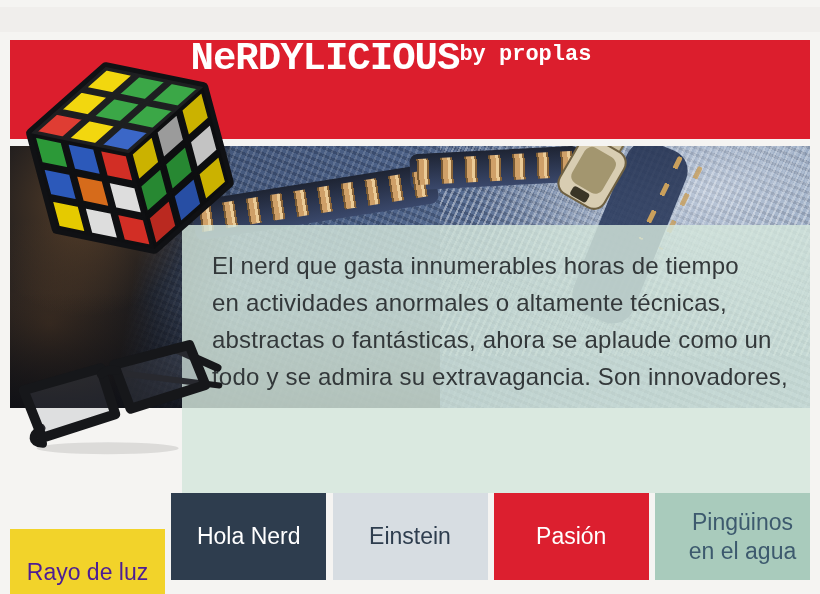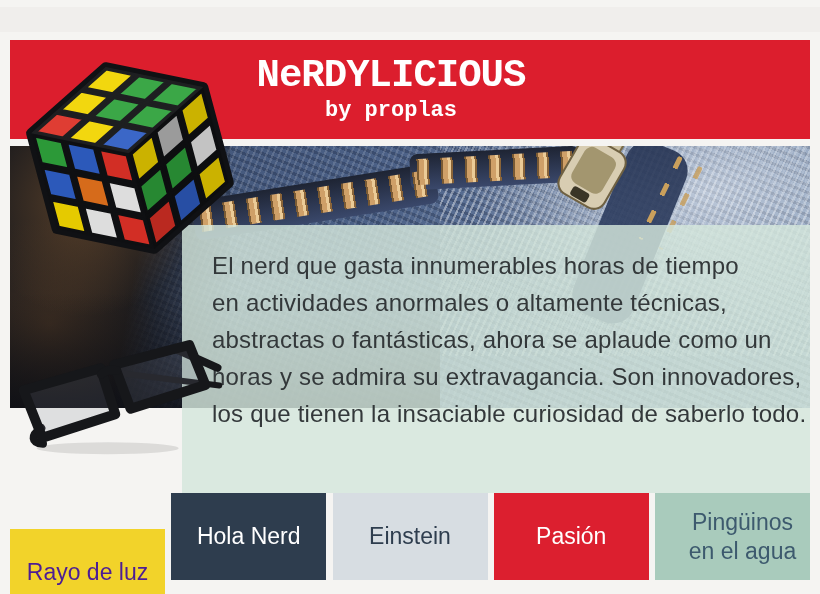--- a/index.html
+++ b/index.html
@@ -7,21 +7,21 @@
   .canvas{
     position:relative; width:820px; height:594px; overflow:hidden;
     background:#f5f4f2;
   }
   .top-band{position:absolute;left:0;top:7px;width:820px;height:25px;background:#f0eeec;}
 
   
   .banner{
     position:absolute; left:10px; top:40px; width:800px; height:99px;
     background:#dc1e2d; color:#fff;
-    display:flex; flex-direction:column; align-items:center; justify-content:center;
+    display:flex; flex-direction:row; align-items:flex-start; justify-content:center;
     padding-right:38px; box-sizing:border-box; z-index:1;
   }
   .brand-title{
     font-family:"Liberation Mono","DejaVu Sans Mono",monospace;
     font-weight:bold; font-size:39px; line-height:1; letter-spacing:-1px;
   }
   .brand-subtitle{
     font-family:"Liberation Mono","DejaVu Sans Mono",monospace;
     font-weight:bold; font-size:22px; line-height:1; margin-top:4px;
   }
@@ -144,22 +144,21 @@
         <rect x="32" y="24" width="34" height="40" rx="8" fill="#a3966f"></rect>
         <rect x="40" y="66" width="18" height="10" rx="3" fill="#3a3526"></rect>
       </g>
     </svg>
   </div>
 
   <div class="quote-box" style="background: rgba(212, 231, 220, 0.82);">
     <div class="quote-line">El nerd que gasta innumerables horas de tiempo</div>
     <div class="quote-line">en actividades anormales o altamente técnicas,</div>
     <div class="quote-line">abstractas o fantásticas, ahora se aplaude como un</div>
-    <div class="quote-line">horas y se admira su extravagancia. Son innovadores,</div>
-    <div class="quote-line">los que tienen la insaciable curiosidad de saberlo todo.</div>
+    <div class="quote-line">todo y se admira su extravagancia. Son innovadores,</div>
   </div>
 
   <svg id="cube-svg" class="cube" viewBox="0 0 210 202">
       <polygon points="105,6 195,51 195,151 105,196 15,151 15,51" fill="#101114" stroke="#101114" stroke-width="10" stroke-linejoin="round"></polygon>
       <polygon points="105.0,8.4 130.2,21.0 105.0,33.6 79.8,21.0" fill="#f2d500" stroke="#101114" stroke-width="2.5" stroke-linejoin="round"></polygon>
       <polygon points="75.0,23.4 100.2,36.0 75.0,48.6 49.8,36.0" fill="#f2d500" stroke="#101114" stroke-width="2.5" stroke-linejoin="round"></polygon>
       <polygon points="45.0,38.4 70.2,51.0 45.0,63.6 19.8,51.0" fill="#de3127" stroke="#101114" stroke-width="2.5" stroke-linejoin="round"></polygon>
       <polygon points="135.0,23.4 160.2,36.0 135.0,48.6 109.8,36.0" fill="#2fa23c" stroke="#101114" stroke-width="2.5" stroke-linejoin="round"></polygon>
       <polygon points="105.0,38.4 130.2,51.0 105.0,63.6 79.8,51.0" fill="#2fa23c" stroke="#101114" stroke-width="2.5" stroke-linejoin="round"></polygon>
       <polygon points="75.0,53.4 100.2,66.0 75.0,78.6 49.8,66.0" fill="#f2d500" stroke="#101114" stroke-width="2.5" stroke-linejoin="round"></polygon>

